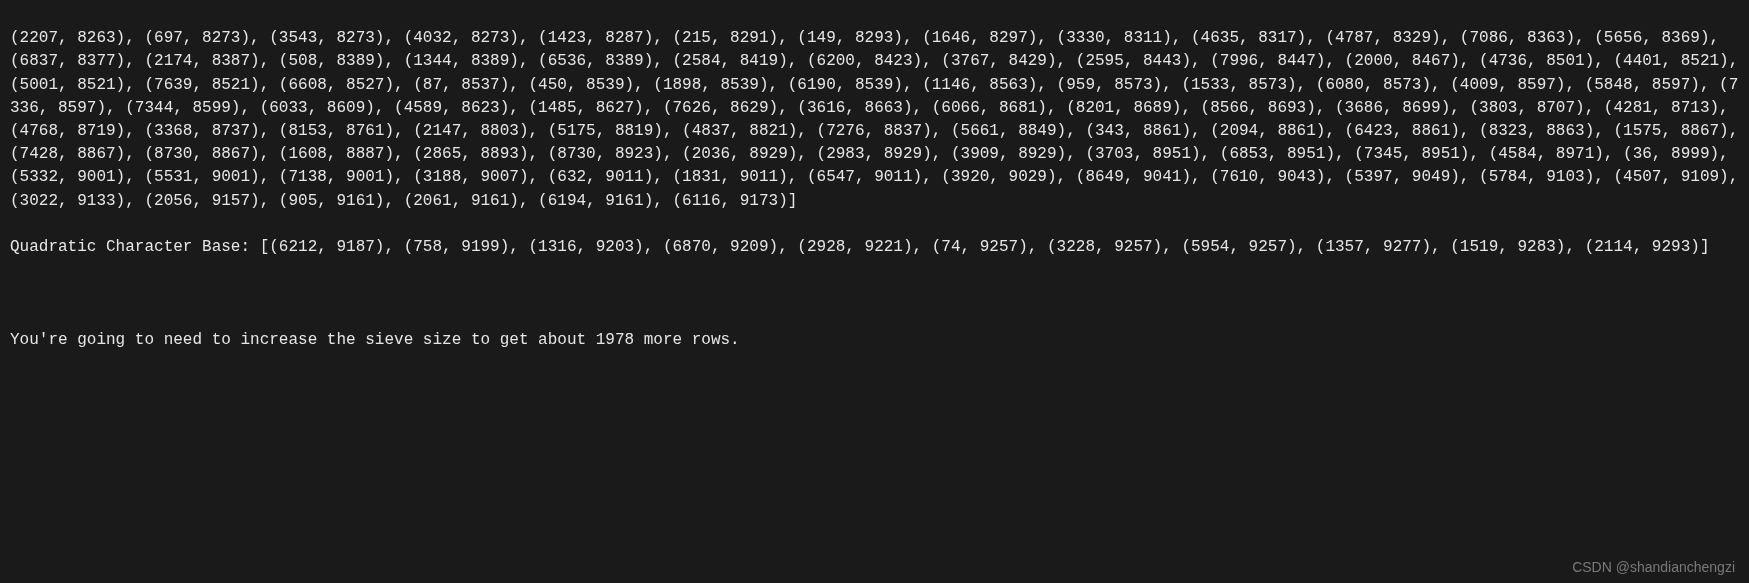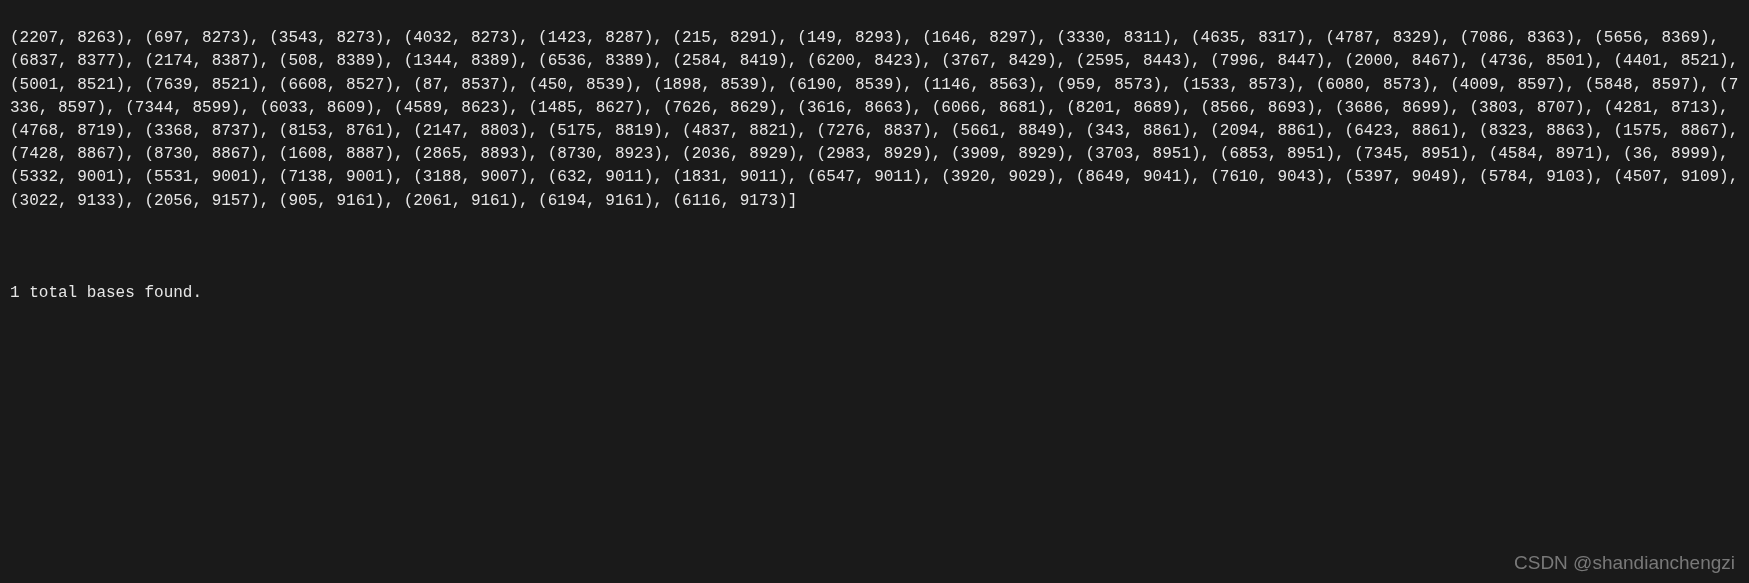--- a/index.html
+++ b/index.html
@@ -17,32 +17,33 @@
     white-space: pre-wrap;
     word-break: break-all;
   }
   .blank { height: 1.45em; }
   .watermark {
     position: fixed;
     right: 14px;
     bottom: 6px;
     color: #8a8a8a;
     font-family: Arial, sans-serif;
-    font-size: 19px;
+    font-size: 14px;
     opacity: 0.85;
     pointer-events: none;
   }
 </style>
 </head>
 <body>
 
 <div class="terminal">
 <div>(2207, 8263), (697, 8273), (3543, 8273), (4032, 8273), (1423, 8287), (215, 8291), (149, 8293), (1646, 8297), (3330, 8311), (4635, 8317), (4787, 8329), (7086, 8363), (5656, 8369), (6837, 8377), (2174, 8387), (508, 8389), (1344, 8389), (6536, 8389), (2584, 8419), (6200, 8423), (3767, 8429), (2595, 8443), (7996, 8447), (2000, 8467), (4736, 8501), (4401, 8521), (5001, 8521), (7639, 8521), (6608, 8527), (87, 8537), (450, 8539), (1898, 8539), (6190, 8539), (1146, 8563), (959, 8573), (1533, 8573), (6080, 8573), (4009, 8597), (5848, 8597), (7336, 8597), (7344, 8599), (6033, 8609), (4589, 8623), (1485, 8627), (7626, 8629), (3616, 8663), (6066, 8681), (8201, 8689), (8566, 8693), (3686, 8699), (3803, 8707), (4281, 8713), (4768, 8719), (3368, 8737), (8153, 8761), (2147, 8803), (5175, 8819), (4837, 8821), (7276, 8837), (5661, 8849), (343, 8861), (2094, 8861), (6423, 8861), (8323, 8863), (1575, 8867), (7428, 8867), (8730, 8867), (1608, 8887), (2865, 8893), (8730, 8923), (2036, 8929), (2983, 8929), (3909, 8929), (3703, 8951), (6853, 8951), (7345, 8951), (4584, 8971), (36, 8999), (5332, 9001), (5531, 9001), (7138, 9001), (3188, 9007), (632, 9011), (1831, 9011), (6547, 9011), (3920, 9029), (8649, 9041), (7610, 9043), (5397, 9049), (5784, 9103), (4507, 9109), (3022, 9133), (2056, 9157), (905, 9161), (2061, 9161), (6194, 9161), (6116, 9173)]</div>
+<div><span>Quadratic Character Base: </span><span>[(6212, 9187), (758, 9199), (1316, 9203), (6870, 9209), (2928, 9221), (74, 9257), (3228, 9257), (5954, 9257), (1357, 9277), (1519, 9283), (2114, 9293)]</span></div>
 <div class="blank"></div>
-<div>1 total bases found.</div>
+<div>You're going to need to increase the sieve size to get about 1978 more rows.</div>
 <div class="blank"></div>
 <div class="blank"></div>
 
 
 
 
 
 
 </div>
 

